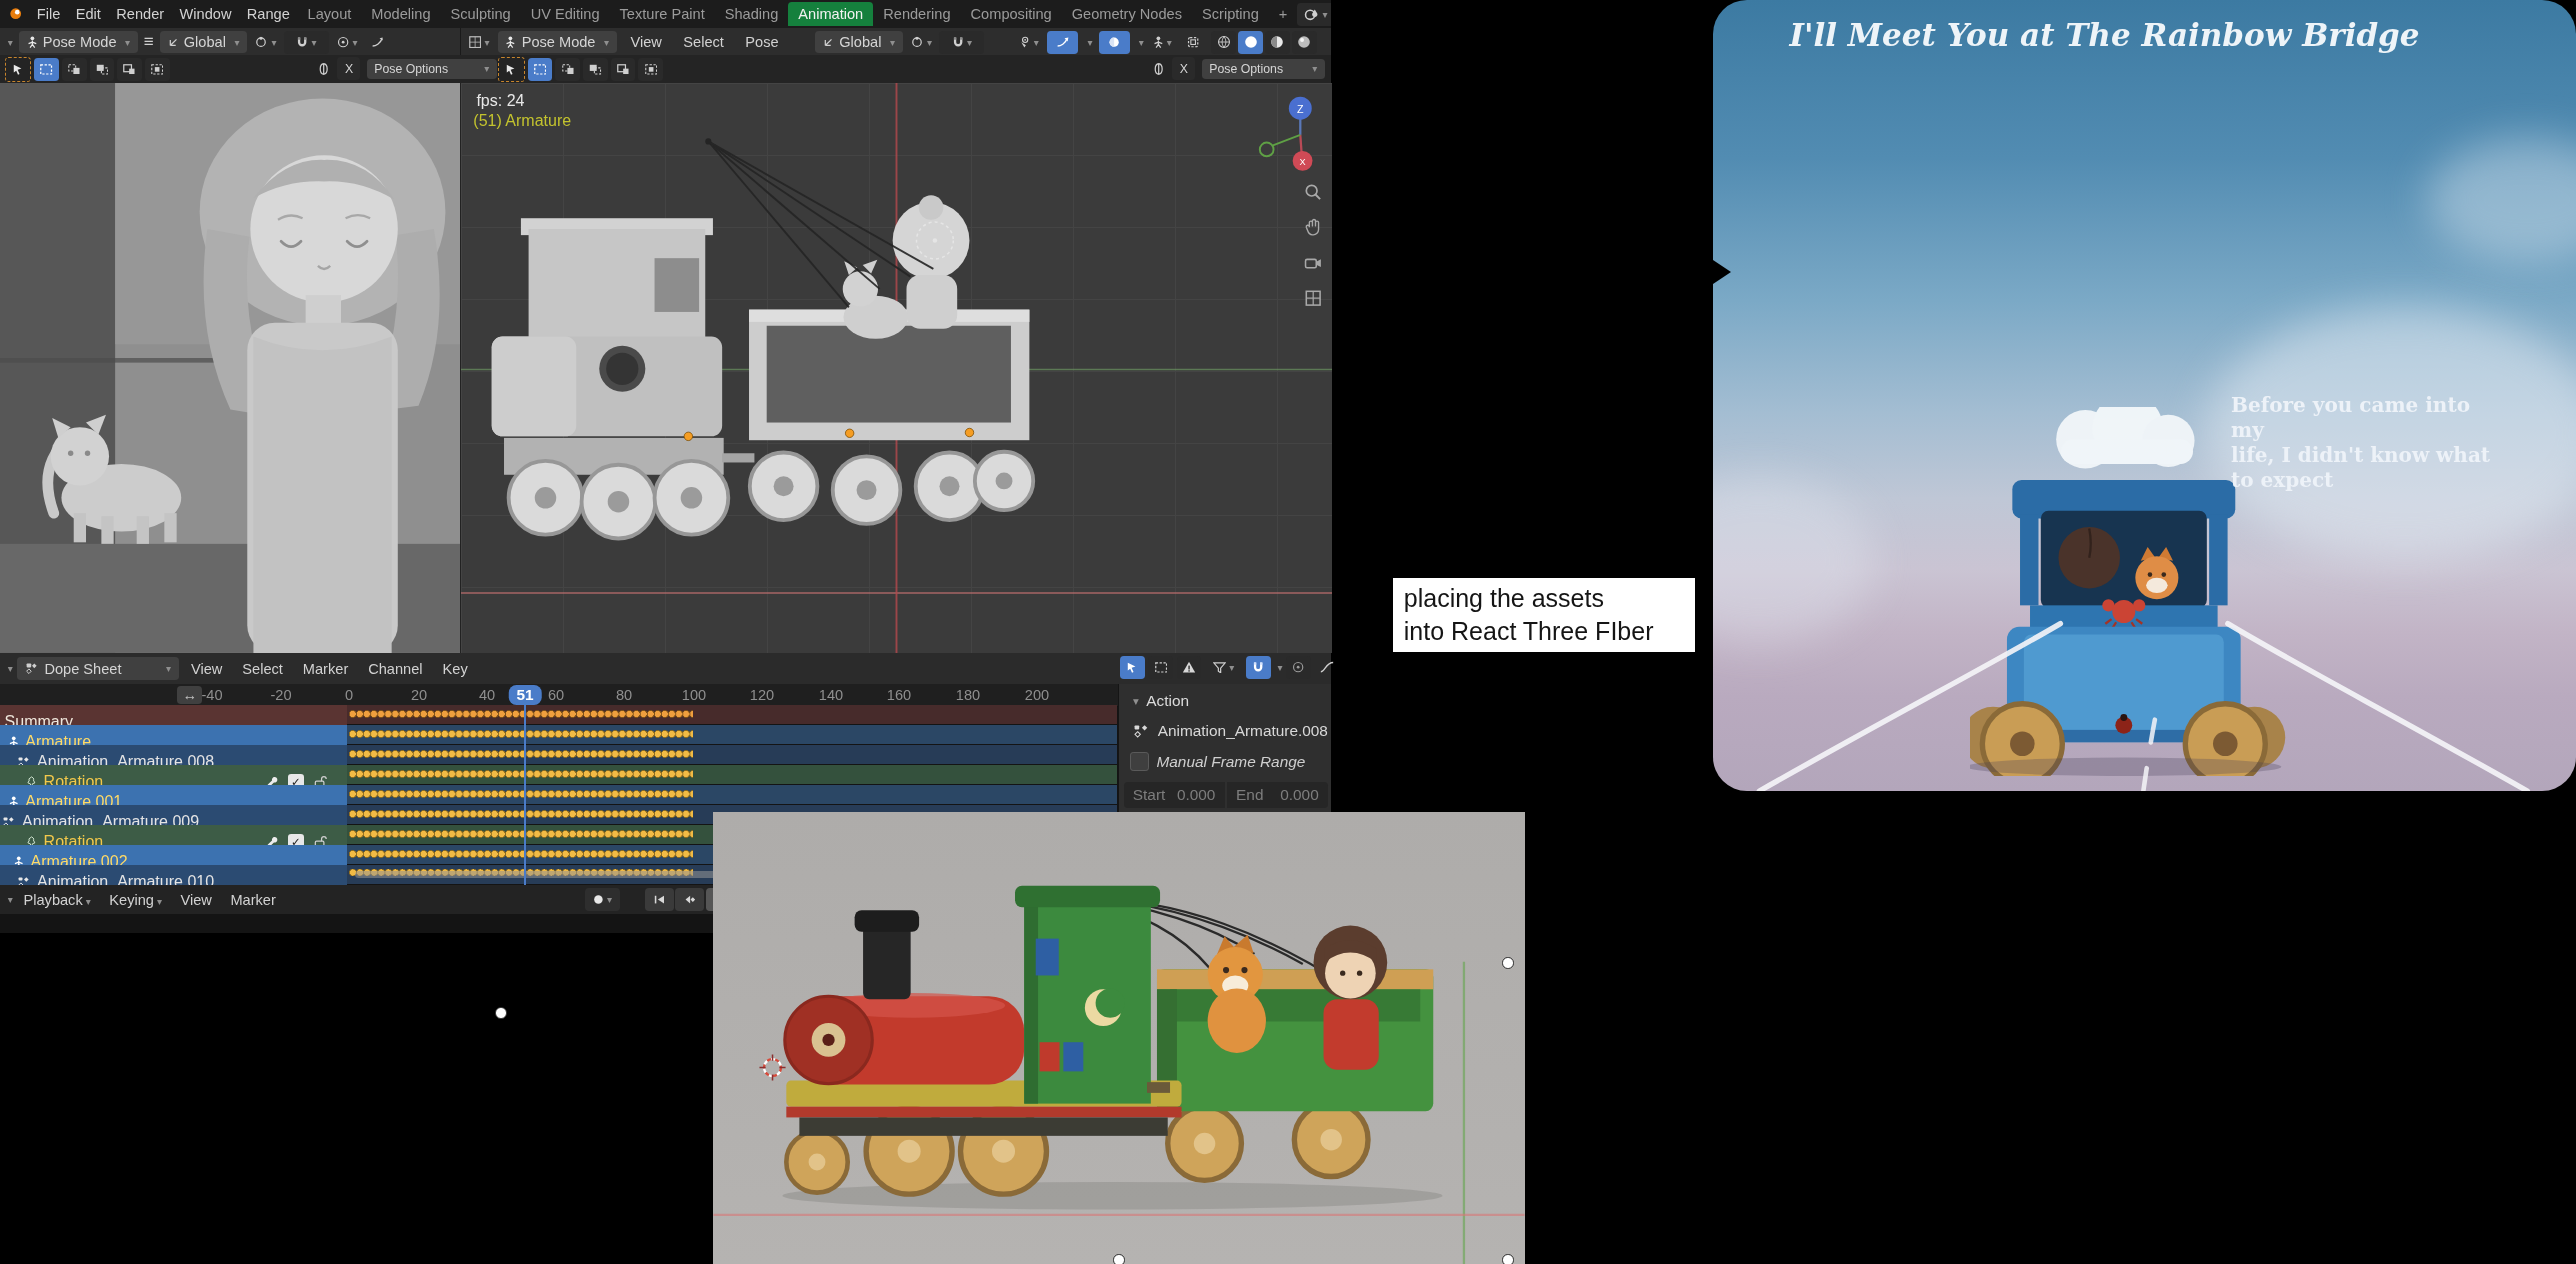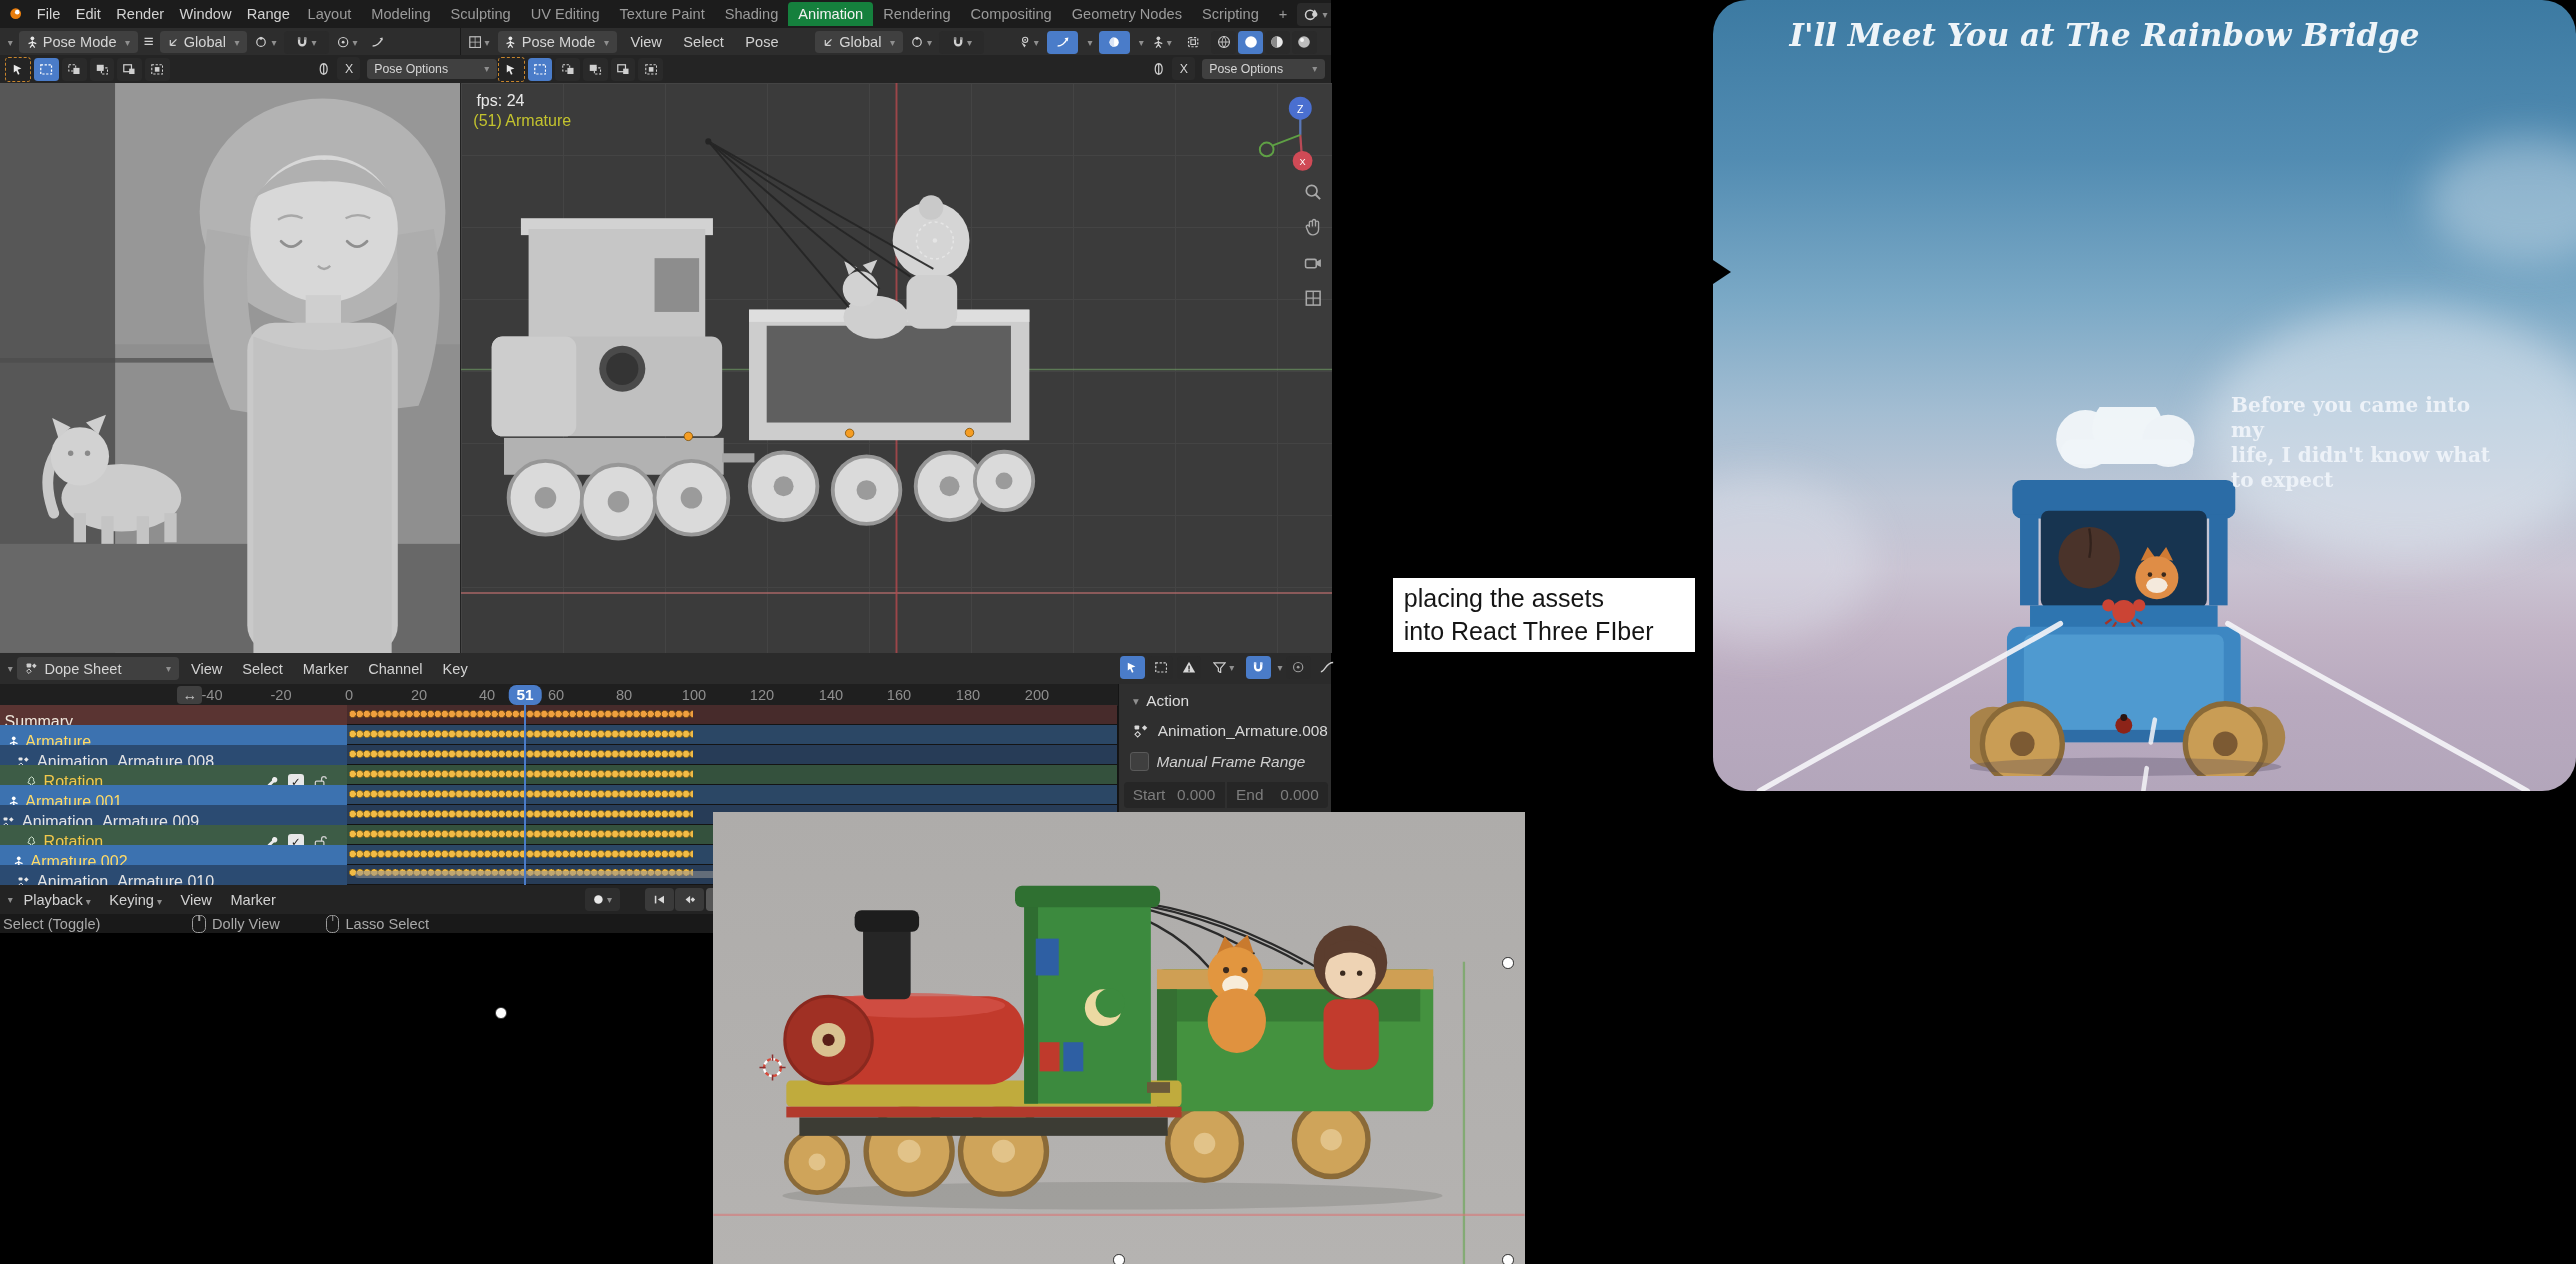--- a/index.html
+++ b/index.html
@@ -755,33 +755,20 @@
             </span>
           <span class="icochip" style="width:29px;background:#3a3a3a;">
               <svg width="11.5" height="9.2" viewBox="0 0 15 12">
                 <path d="M7 1l6 5-6 5z" fill="#d8d8d8"></path>
                 <path d="M3.5 3l3 3-3 3-3-3z" fill="#d8d8d8"></path>
               </svg>
             </span>
         </span>
       </div>
 
-      <div class="a flex" style="left:0;top:261px;width:1331px;height:19px;background:#191919;color:#a9a9a9;font-size:14.6px;">
-        <span class="flex" style="margin-left:3.1px;gap:6.1px;">
-            <span>Select (Toggle)</span>
-          </span>
-        <span class="flex" style="margin-left:92px;gap:6.1px;">
-            <span class="mouseico"></span>
-            <span>Dolly View</span>
-          </span>
-        <span class="flex" style="margin-left:46px;gap:6.1px;">
-            <span class="mouseico"></span>
-            <span>Lasso Select</span>
-          </span>
-      </div>
     </div>
   </div>
 
   <div class="a" id="render" style="z-index:2;">
 
     <div class="cloud" style="left:492px;top:307px;width:399px;height:253px;background:rgba(228,236,244,.5);"></div>
     <div class="cloud" style="left:-69px;top:476px;width:230px;height:169px;background:rgba(228,236,244,.35);"></div>
     <div class="cloud" style="left:714px;top:138px;width:200px;height:123px;background:rgba(225,234,243,.4);"></div>
 
     <div class="a" style="left:0;top:17px;width:783px;text-align:center;font-family:'DejaVu Serif',serif;font-style:italic;font-weight:600;font-size:31px;color:#eef4f8;">I'll Meet You at The Rainbow Bridge</div>

